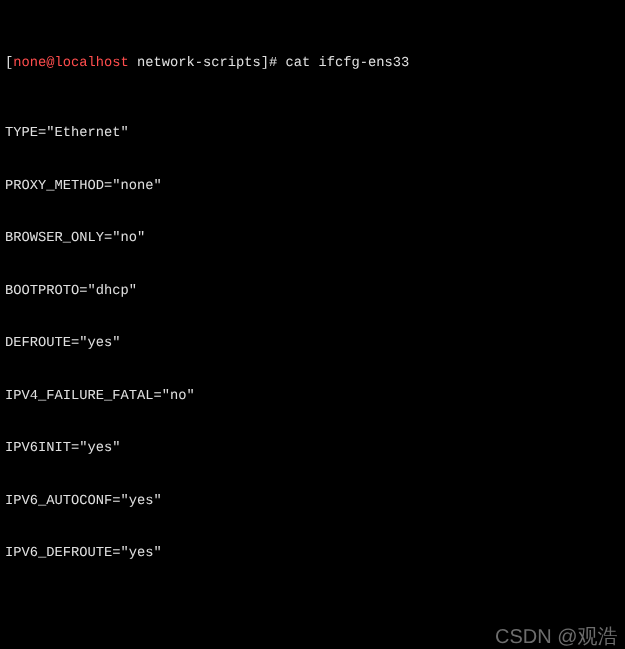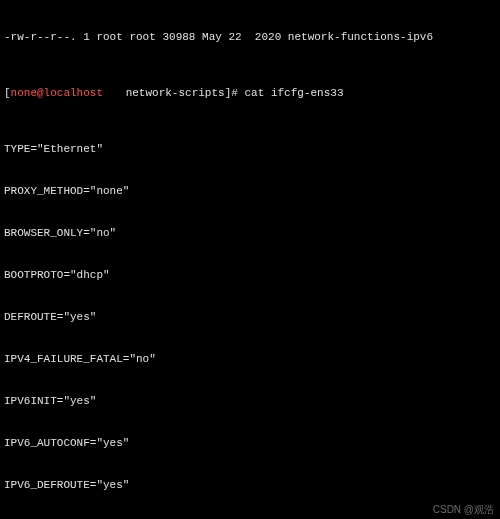--- a/index.html
+++ b/index.html
@@ -13,36 +13,35 @@
     font-size: 11px;
     line-height: 14px;
     overflow: hidden;
   }
   .terminal {
     padding: 2px 4px;
     white-space: pre;
   }
   .line { display: block; }
   .prompt-user { color: #ff4d4d; }
-  .prompt-path { color: #e0e0e0; margin-left: 16px; }
+  .prompt-path { color: #e0e0e0; }
   .cmd { color: #e0e0e0; font-family: Liberation Mono, monospace; }
   .watermark {
     position: fixed;
     right: 6px;
     bottom: 2px;
     color: #6d6d6d;
-    font-size: 10px;
+    font-size: 16px;
     font-family: sans-serif;
   }
 </style>
 </head>
 <body>
 
 <div class="terminal">
-  <span class="line">-rw-r--r--. 1 root root 30988 May 22  2020 network-functions-ipv6</span>
 
   <span class="line"><span>[</span><span class="prompt-user">none@localhost</span><span> </span><span class="prompt-path">network-scripts</span><span>]# </span><span class="cmd">cat ifcfg-ens33</span></span>
 
   <span class="line">TYPE="Ethernet"</span>
   <span class="line">PROXY_METHOD="none"</span>
   <span class="line">BROWSER_ONLY="no"</span>
   <span class="line">BOOTPROTO="dhcp"</span>
   <span class="line">DEFROUTE="yes"</span>
   <span class="line">IPV4_FAILURE_FATAL="no"</span>
   <span class="line">IPV6INIT="yes"</span>

